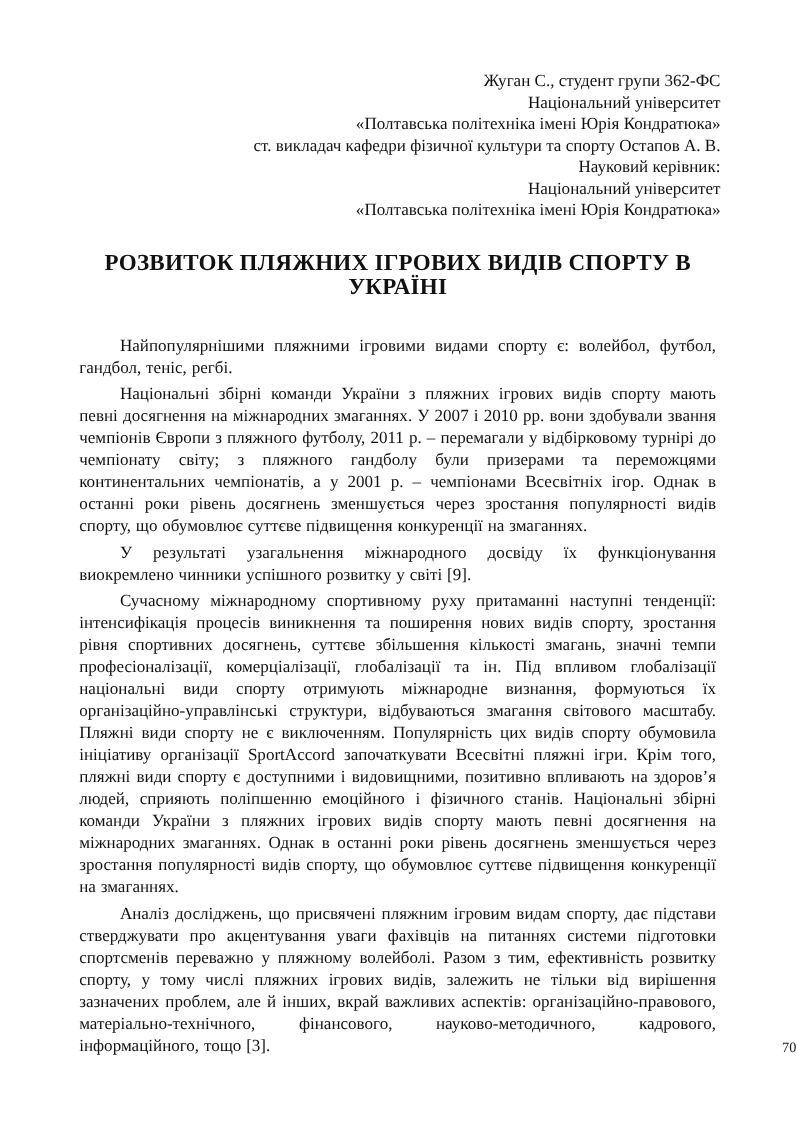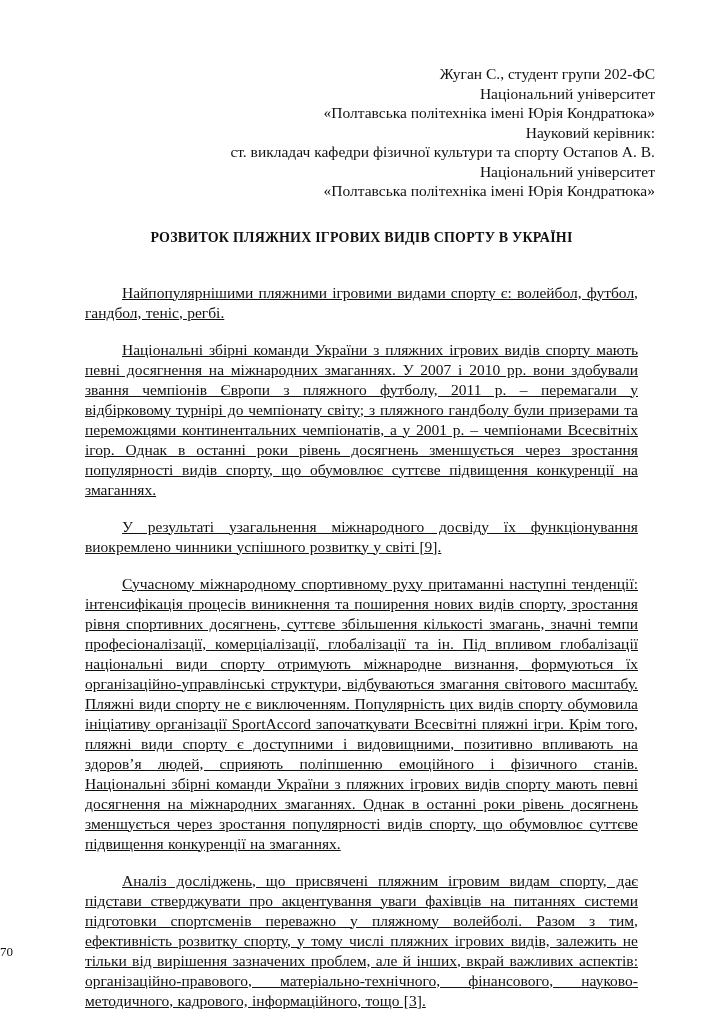--- a/index.html
+++ b/index.html
@@ -31,59 +31,58 @@
     line-height: 19.5px;
   }
   .byline-line {
     white-space: nowrap;
   }
   .italic {
   }
   .doc-title {
     margin: 26px 0 0 0;
     text-align: center;
-    font-size: 14px;
+    font-size: 21px;
     font-weight: bold;
     line-height: 22px;
     letter-spacing: 0.2px;
   }
   .body-p {
-    margin: 17px;
+    margin: 4px;
     text-align: justify;
     text-indent: 37px;
     font-size: 15.5px;
     line-height: 20px;
     word-spacing: 0.5px;
-    text-decoration: underline;
   }
   .body-p.first {
     margin-top: 34px;
   }
   .page-number {
     position: absolute;
     top: 944px;
     left: 0;
     width: 100%;
-    text-align: left;
+    text-align: right;
     font-size: 13px;
     line-height: 16px;
   }
 </style>
 </head>
 <body>
 
 <div class="page">
   <div class="content">
 
     <div class="byline-block">
-      <div class="byline-line">Жуган С., студент групи 202-ФС</div>
+      <div class="byline-line">Жуган С., студент групи 362-ФС</div>
       <div class="byline-line italic">Національний університет</div>
       <div class="byline-line italic">«Полтавська політехніка імені Юрія Кондратюка»</div>
+      <div class="byline-line">ст. викладач кафедри фізичної культури та спорту Остапов А. В.</div>
       <div class="byline-line">Науковий керівник:</div>
-      <div class="byline-line">ст. викладач кафедри фізичної культури та спорту Остапов А. В.</div>
       <div class="byline-line italic">Національний університет</div>
       <div class="byline-line italic">«Полтавська політехніка імені Юрія Кондратюка»</div>
     </div>
 
     <h1 class="doc-title">РОЗВИТОК ПЛЯЖНИХ ІГРОВИХ ВИДІВ СПОРТУ В УКРАЇНІ</h1>
 
     <p class="body-p first">Найпопулярнішими пляжними ігровими видами спорту є: волейбол, футбол, гандбол, теніс, регбі.</p>
     <p class="body-p">Національні збірні команди України з пляжних ігрових видів спорту мають певні досягнення на міжнародних змаганнях. У 2007 і 2010 рр. вони здобували звання чемпіонів Європи з пляжного футболу, 2011 р. – перемагали у відбірковому турнірі до чемпіонату світу; з пляжного гандболу були призерами та переможцями континентальних чемпіонатів, а у 2001 р. – чемпіонами Всесвітніх ігор. Однак в останні роки рівень досягнень зменшується через зростання популярності видів спорту, що обумовлює суттєве підвищення конкуренції на змаганнях.</p>
     <p class="body-p">У результаті узагальнення міжнародного досвіду їх функціонування виокремлено чинники успішного розвитку у світі [9].</p>
     <p class="body-p">Сучасному міжнародному спортивному руху притаманні наступні тенденції: інтенсифікація процесів виникнення та поширення нових видів спорту, зростання рівня спортивних досягнень, суттєве збільшення кількості змагань, значні темпи професіоналізації, комерціалізації, глобалізації та ін. Під впливом глобалізації національні види спорту отримують міжнародне визнання, формуються їх організаційно-управлінські структури, відбуваються змагання світового масштабу. Пляжні види спорту не є виключенням. Популярність цих видів спорту обумовила ініціативу організації SportAccord започаткувати Всесвітні пляжні ігри. Крім того, пляжні види спорту є доступними і видовищними, позитивно впливають на здоров’я людей, сприяють поліпшенню емоційного і фізичного станів. Національні збірні команди України з пляжних ігрових видів спорту мають певні досягнення на міжнародних змаганнях. Однак в останні роки рівень досягнень зменшується через зростання популярності видів спорту, що обумовлює суттєве підвищення конкуренції на змаганнях.</p>

